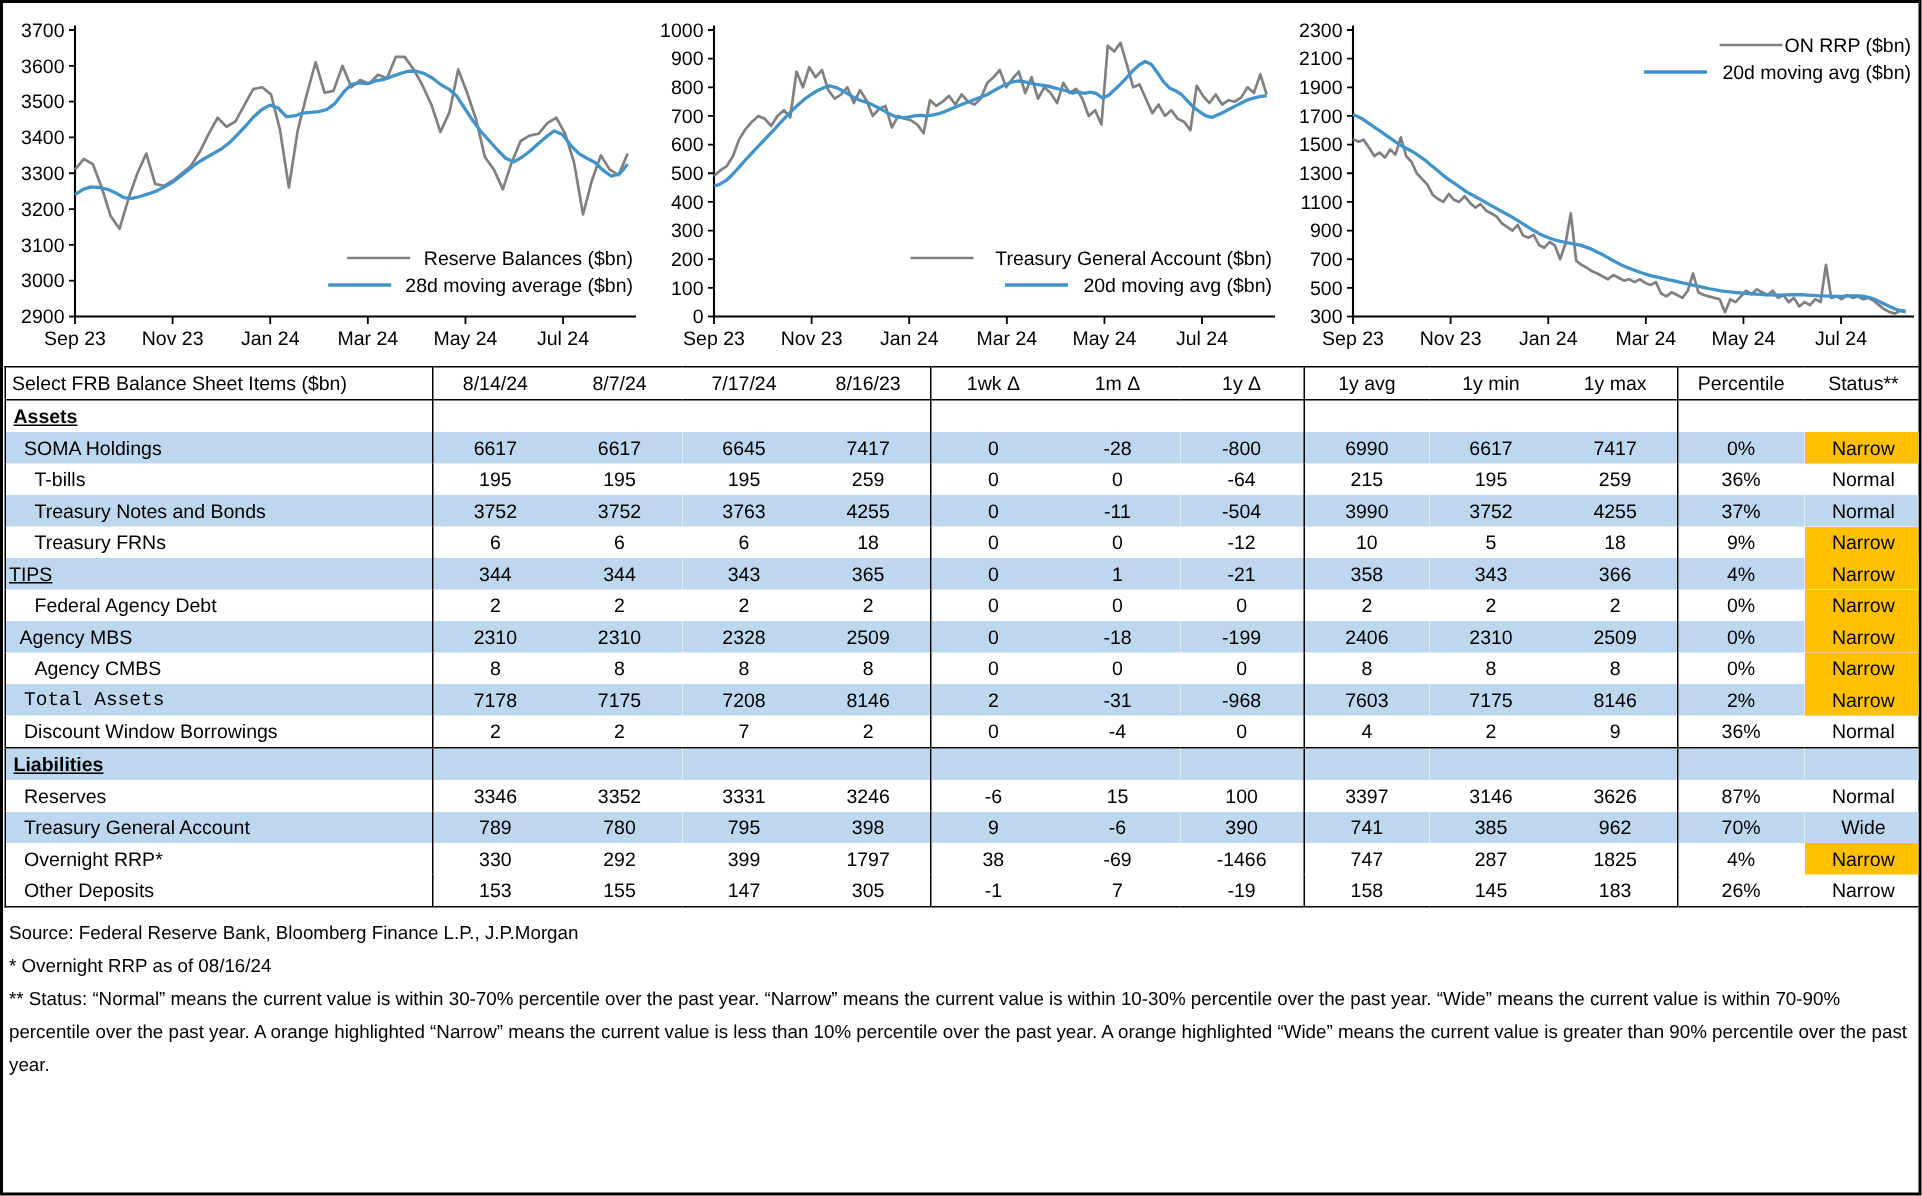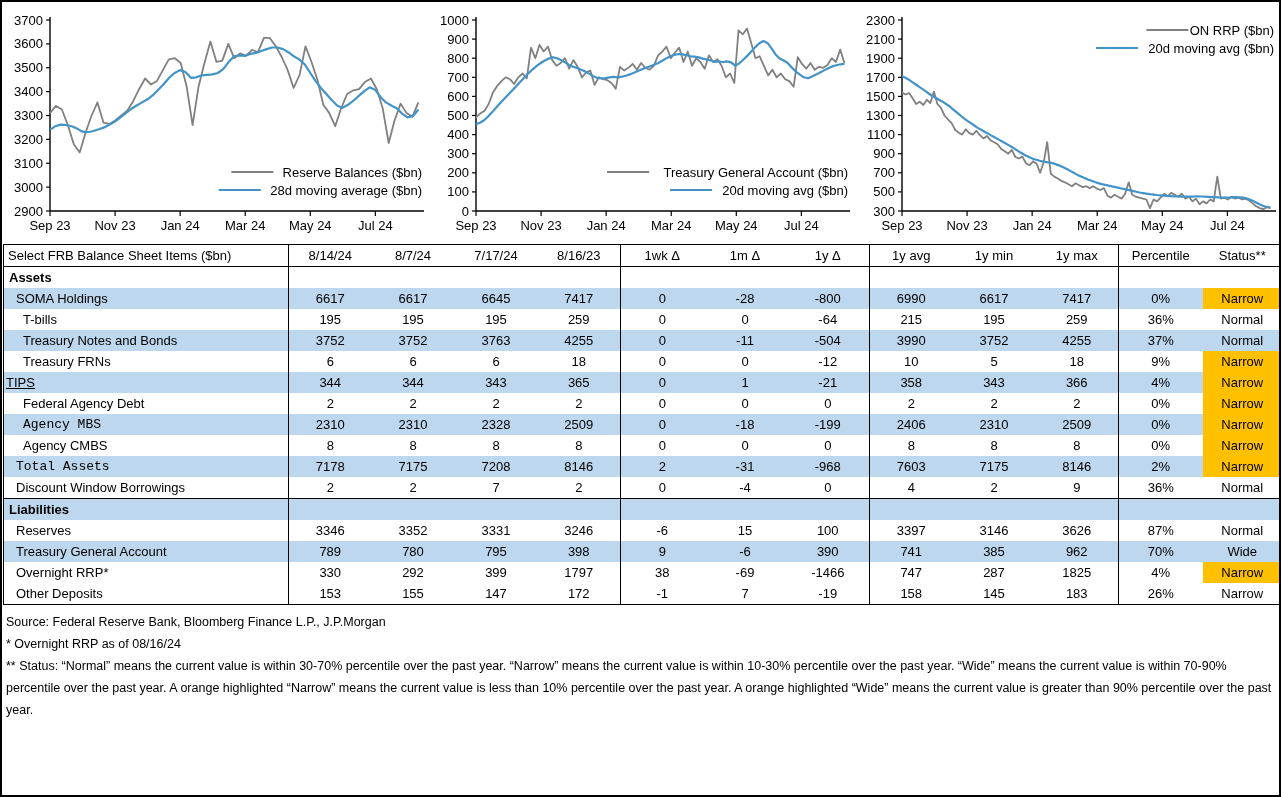--- a/index.html
+++ b/index.html
@@ -13,21 +13,21 @@
   svg text{font-family:"Liberation Sans",sans-serif;fill:#000;}
   table{border-collapse:collapse;table-layout:fixed;width:1277px;margin:0 0 0 1px;border:1.6px solid #000;}
   col.c0{width:285px}col.cn{width:83px}col.cp{width:84px}col.cs{width:80px}
   th,td{height:21px;padding:0 2px;font-size:13px;white-space:nowrap;overflow:hidden;font-weight:normal;}
   thead th{border-bottom:1.6px solid #000;}
   th.label,td.label{text-align:left;}
   .num{text-align:center;}
   .col-sep{border-right:1.4px solid #000;}
   tr.shade{background:#BDD7EE;}
   tr.thick-top td{border-top:1.6px solid #000;}
-  .bold{font-weight:bold;}
+  .bold{font-weight:bold;text-decoration:underline;}
   td.hl{background:#FFC000;}
   .footnotes{padding:6px 4px 0 4px;font-size:12.5px;line-height:22px;}
 </style>
 </head>
 <body>
 
 <div class="charts-row">
   <div class="chart"><svg id="chart0" width="426" height="236" viewBox="0 0 426 236">
         <line x1="46" y1="9" x2="46" y2="203" stroke="#000" stroke-width="1.4"></line>
         <line x1="46" y1="203" x2="420" y2="203" stroke="#000" stroke-width="1.4"></line>
@@ -291,21 +291,21 @@
         <td class="num">0</td>
         <td class="num">0</td>
         <td class="num col-sep">0</td>
         <td class="num">2</td>
         <td class="num">2</td>
         <td class="num col-sep">2</td>
         <td class="num">0%</td>
         <td class="num hl">Narrow</td>
       </tr>
       <tr class="shade">
-        <td class="label col-sep" style="padding-left: 19px; font-family: Liberation Mono, monospace;">Agency MBS</td>
+        <td class="label col-sep" style="padding-left: 9px;">Agency MBS</td>
         <td class="num">2310</td>
         <td class="num">2310</td>
         <td class="num">2328</td>
         <td class="num col-sep">2509</td>
         <td class="num">0</td>
         <td class="num">-18</td>
         <td class="num col-sep">-199</td>
         <td class="num">2406</td>
         <td class="num">2310</td>
         <td class="num col-sep">2509</td>
@@ -415,21 +415,21 @@
         <td class="num">287</td>
         <td class="num col-sep">1825</td>
         <td class="num">4%</td>
         <td class="num hl">Narrow</td>
       </tr>
       <tr>
         <td class="label col-sep" style="padding-left: 12px;">Other Deposits</td>
         <td class="num">153</td>
         <td class="num">155</td>
         <td class="num">147</td>
-        <td class="num col-sep">172</td>
+        <td class="num col-sep">305</td>
         <td class="num">-1</td>
         <td class="num">7</td>
         <td class="num col-sep">-19</td>
         <td class="num">158</td>
         <td class="num">145</td>
         <td class="num col-sep">183</td>
         <td class="num">26%</td>
         <td class="num">Narrow</td>
       </tr>
     </tbody>

